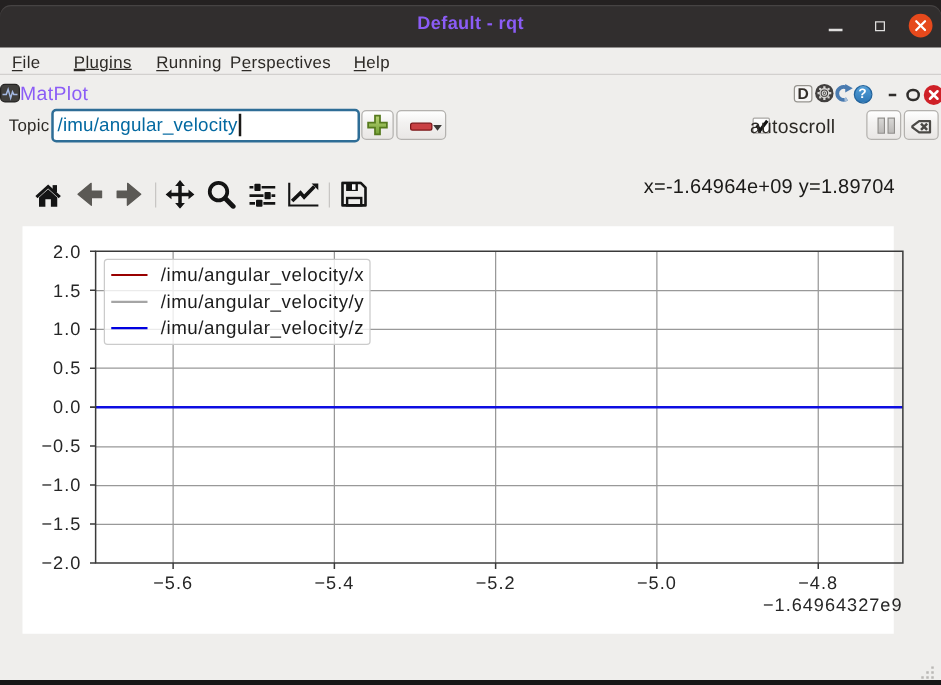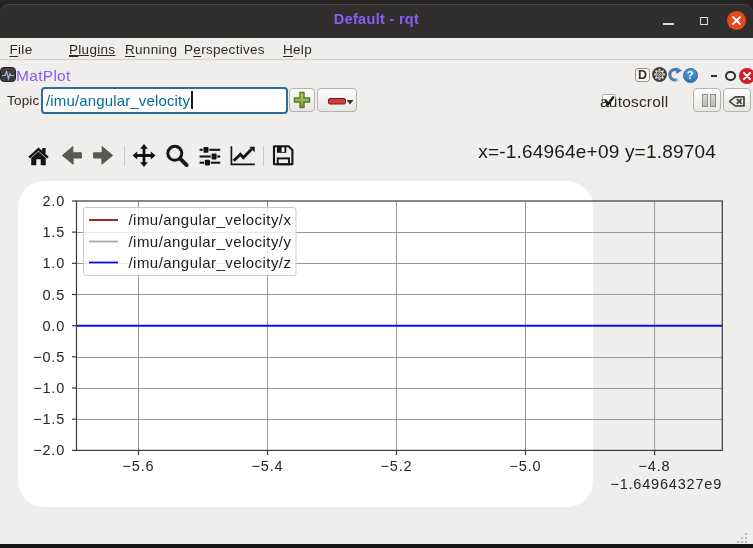--- a/index.html
+++ b/index.html
@@ -39,24 +39,24 @@
 #plus-btn { left:289px; width:26px; }
 #minus-btn { left:317px; width:40px; }
 #checkbox { left:601.5px; top:93.5px; width:14px; height:13.5px; background:#fff; border:1.2px solid #a9a7a4; border-radius:1.5px; }
 #autoscroll { left:600px; top:93px; font-size:15.5px; letter-spacing:0.2px; color:#2d2a26; }
 #pause-btn { left:693px; width:28px; }
 #clear-btn { left:723px; width:28px; }
 .pbar { position:absolute; top:5px; width:5.5px; height:13px; background:linear-gradient(#d8d7d5,#bcbab8); border:1px solid #8f8d8a; }
 
 
 .sep { position:absolute; width:1px; background:#c8c6c4; top:146px; height:20px; }
-#coords { right:37px; top:141px; font-size:19px; letter-spacing:0.2px; color:#1b1a18;margin-left:36px; }
-
-
-#canvas { left:18px; top:181px; width:575px; height:326px; background:#ffffff;border-radius:26px; }
+#coords { right:37px; top:141px; font-size:16px; letter-spacing:0.2px; color:#1b1a18;margin-left:36px; }
+
+
+#canvas { left:18px; top:181px; width:697px; height:326px; background:#ffffff; }
 
 
 #grip { right:2px; bottom:3px; }
 #bottombar { left:0px; top:544px; width:753px; height:4px; background:#161616; }
 </style>
 </head>
 <body>
 
 <div id="titlebar" class="abs">
   <div class="tbody"></div>
@@ -65,21 +65,21 @@
 <div id="btn-min" class="abs"></div>
 <div id="btn-max" class="abs"></div>
 <div id="btn-close" class="abs">
     <svg width="19" height="19">
       <path d="M6 6 L13 13 M13 6 L6 13" stroke="#ffffff" stroke-width="1.8" stroke-linecap="round"></path>
     </svg>
   </div>
 
 <div id="menubar" class="abs"></div>
 <span class="menuitem" style="left:9.5px;"><u>F</u>ile</span>
-<span class="menuitem" style="left:69px;text-decoration:underline;"><u>P</u>lugins</span>
+<span class="menuitem" style="left:59px;text-decoration:underline;"><u>P</u>lugins</span>
 <span class="menuitem" style="left:125px;"><u>R</u>unning</span>
 <span class="menuitem" style="left:184px;">P<u>e</u>rspectives</span>
 <span class="menuitem" style="left:283px;"><u>H</u>elp</span>
 
 <div id="dockicon" class="abs">
     <svg width="14" height="13" style="position:absolute;left:0px;top:0px;">
       <path d="M1 7.5 H4 L5.5 3.5 L7.5 10.5 L9 5.5 L10 7.5 H13" fill="none" stroke="#a3b8e2" stroke-width="1.2"></path>
     </svg>
   </div>
 <div id="matplot-label" class="abs">MatPlot</div>

